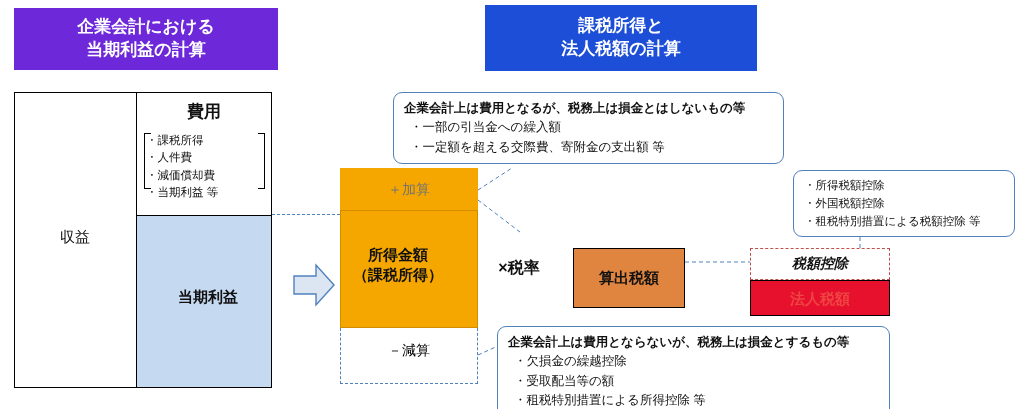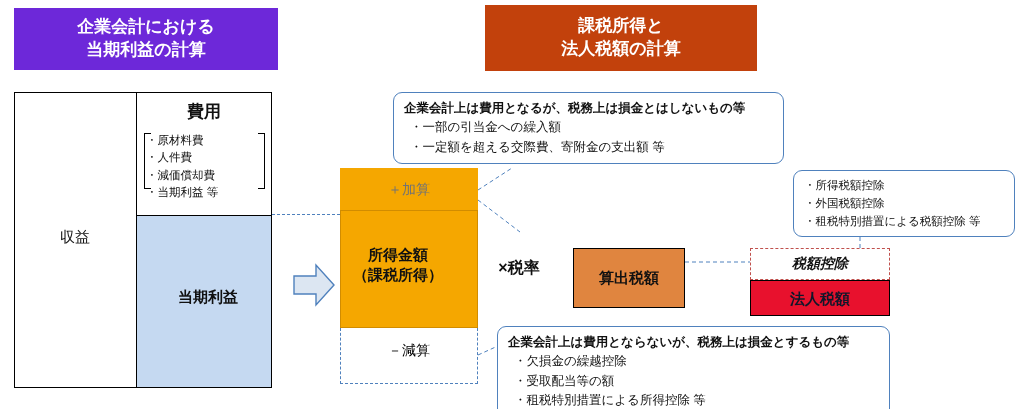--- a/index.html
+++ b/index.html
@@ -9,21 +9,21 @@
     color:#111;overflow:hidden;
   }
   .abs{position:absolute;box-sizing:border-box;}
 
   
   .banner{
     display:flex;align-items:center;justify-content:center;text-align:center;
     color:#fff;font-weight:bold;line-height:1.35;
   }
   #banner-left{left:14px;top:8px;width:264px;height:62px;background:#6d28d9;font-size:17px;}
-  #banner-right{left:485px;top:5px;width:272px;height:66px;background:#c2410c;font-size:17px;}
+  #banner-right{left:485px;top:5px;width:272px;height:66px;background:#1d4ed8;font-size:17px;}
 
   
   #left-outer{left:14px;top:92px;width:258px;height:296px;background:#ffffff;border:1px solid #000;}
   #left-divider{left:136px;top:92px;width:1px;height:296px;background:#000;}
   #hiyou-label{left:136px;top:98px;width:136px;height:26px;display:flex;align-items:center;justify-content:center;font-weight:bold;font-size:17px;}
   #hiyou-items{left:146px;top:132px;width:120px;font-size:11.5px;line-height:1.5;}
   #hiyou-items div{white-space:nowrap;}
   .brk{position:absolute;width:7px;border-top:1px solid #000;border-bottom:1px solid #000;}
   #brk-l{left:144px;top:133px;height:56px;border-left:1px solid #000;}
   #brk-r{left:258px;top:133px;height:56px;border-right:1px solid #000;}
@@ -51,21 +51,21 @@
   #zeiritsu{left:482px;top:255px;width:74px;height:26px;display:flex;align-items:center;justify-content:center;font-weight:bold;font-size:16px;}
 
   
   #sanshutsu-box{left:573px;top:248px;width:112px;height:60px;background:#e0853f;border:1px solid #000;}
   #sanshutsu-label{left:573px;top:266px;width:112px;height:24px;display:flex;align-items:center;justify-content:center;font-weight:bold;font-size:15px;}
 
   
   #zeigaku-box{left:750px;top:248px;width:140px;height:32px;background:#fff;border:1px dashed #c0504d;}
   #zeigaku-label{left:750px;top:254px;width:140px;height:20px;display:flex;align-items:center;justify-content:center;font-weight:bold;font-size:14px;font-style:italic;}
   #houjin-box{left:750px;top:280px;width:140px;height:36px;background:#e8112d;border:1px solid #000;}
-  #houjin-label{left:750px;top:288px;width:140px;height:22px;display:flex;align-items:center;justify-content:center;color:#0f172a;font-weight:bold;font-size:15px;}
+  #houjin-label{left:750px;top:288px;width:140px;height:22px;display:flex;align-items:center;justify-content:center;color:#ef4444;font-weight:bold;font-size:15px;}
 
   
   .callout{background:#ffffff;border:1px solid #4f81bd;border-radius:9px;padding:6px 10px;font-size:12.5px;line-height:1.55;color:#111;}
   .callout .hd{font-weight:bold;}
   .callout .it{margin-left:6px;}
   #callout-top{left:393px;top:92px;width:391px;}
   #callout-bottom{left:497px;top:326px;width:393px;}
   #callout-right{left:793px;top:170px;width:222px;font-size:11.5px;}
 </style>
 </head>
@@ -85,21 +85,21 @@
   </div>
 </div>
 
 <div class="abs" id="left-outer"></div>
 <div class="abs" id="left-divider"></div>
 
 <div class="abs" id="hiyou-label">費用</div>
 <div class="abs brk" id="brk-l"></div>
 <div class="abs brk" id="brk-r"></div>
 <div class="abs" id="hiyou-items">
-  <div>・原材料費</div>
+  <div>・課税所得</div>
   <div>・人件費</div>
   <div>・減価償却費</div>
   <div>・当期利益  等</div>
 </div>
 
 <div class="abs" id="shueki">収益</div>
 <div class="abs" id="tokirieki-box"></div>
 <div class="abs" id="tokirieki-label">当期利益</div>
 
 <svg class="abs" id="arrow" viewBox="0 0 44 46">

